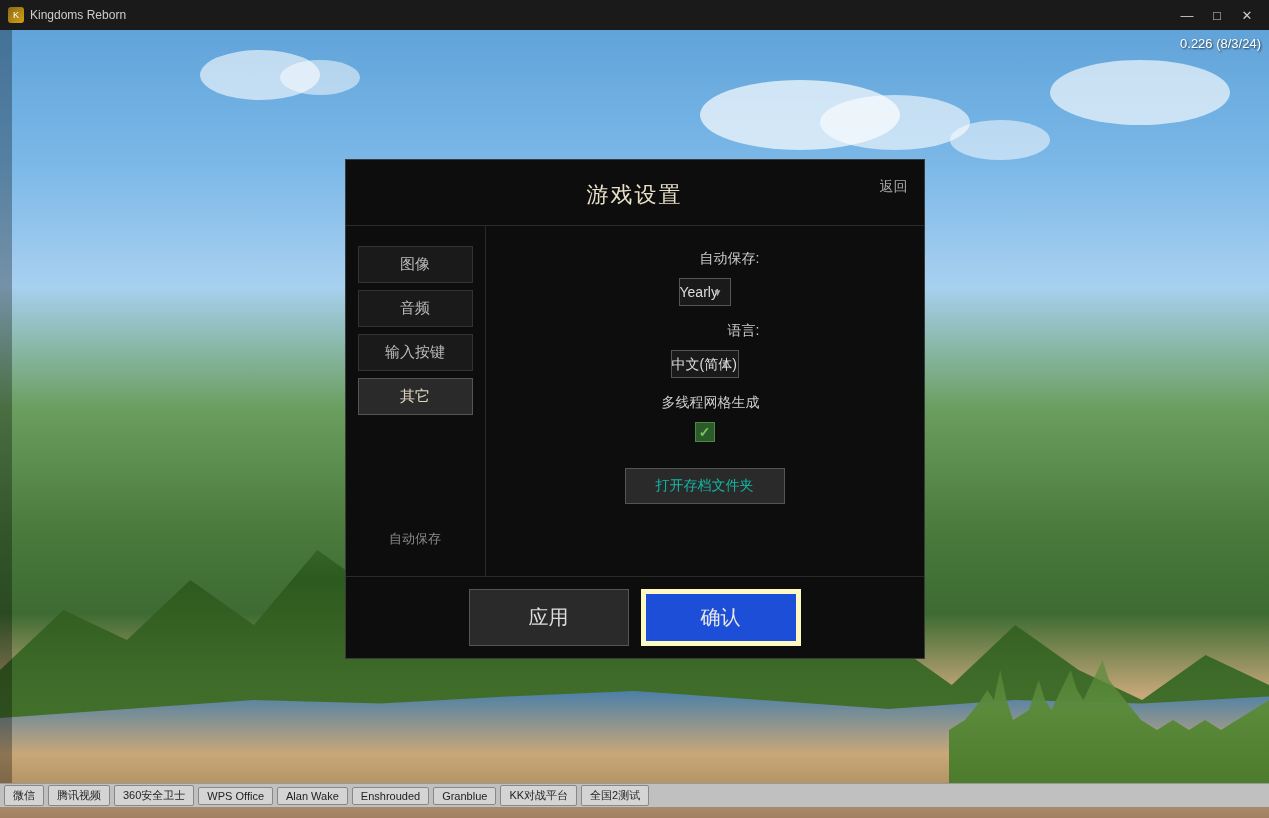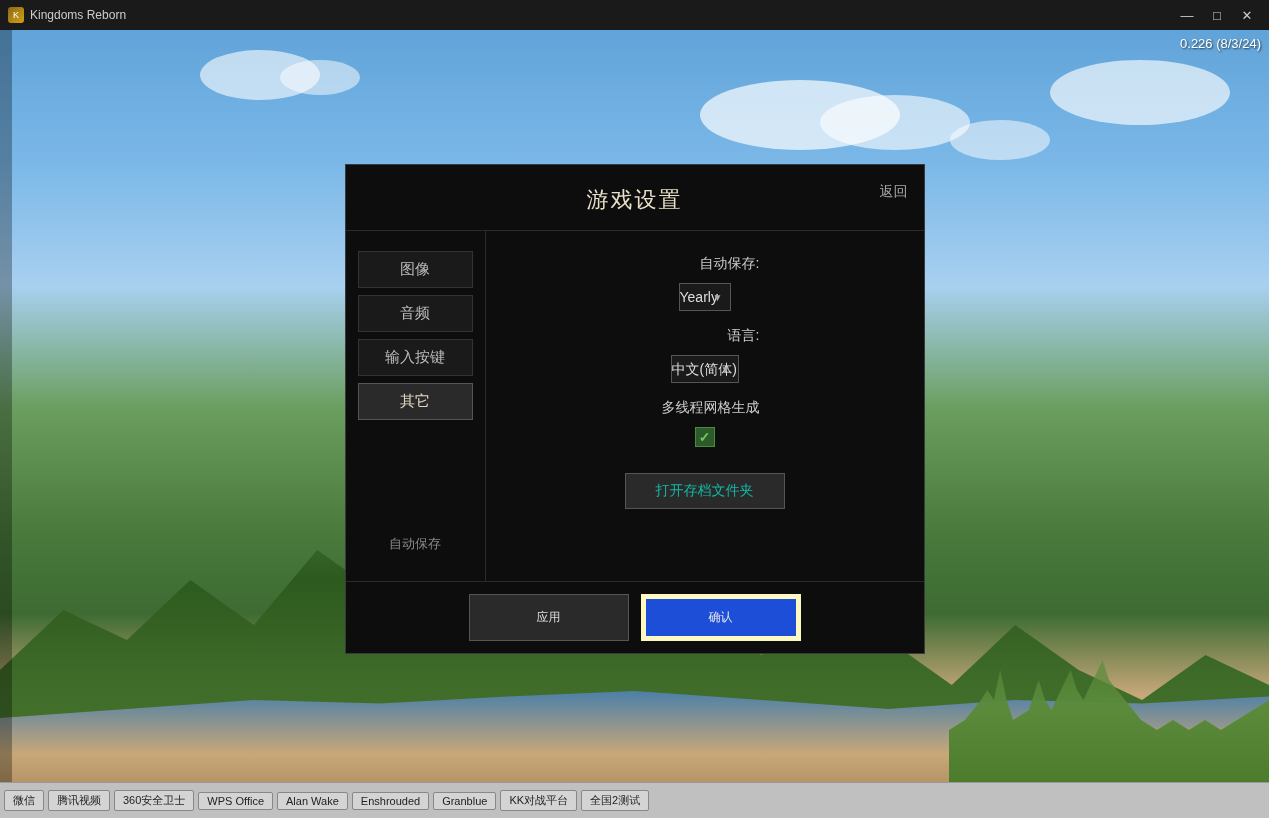--- a/index.html
+++ b/index.html
@@ -27,24 +27,24 @@
     
     .cloud {
       position: absolute;
       background: rgba(255,255,255,0.85);
       border-radius: 50%;
     }
 
     
     .taskbar {
       position: absolute;
-      bottom: 0;
+      bottom: 11px;
       left: 0;
       right: 0;
-      height: 36px;
+      height: 24px;
       background: #c0c0c0;
       display: flex;
       align-items: center;
       padding: 0 4px;
       gap: 4px;
       z-index: 100;
       border-top: 1px solid #999;
     }
 
     .taskbar-item {
@@ -317,21 +317,21 @@
       padding: 12px 20px;
       display: flex;
       justify-content: center;
       gap: 12px;
       border-top: 1px solid #2a2a2a;
     }
 
     .footer-btn {
       padding: 10px 0;
       width: 160px;
-      font-size: 12px;
+      font-size: 20px;
       font-family: Liberation Serif, serif;
       cursor: pointer;
       border: none;
     }
 
     .footer-btn.apply {
       background: #2a2a2a;
       color: #ddd;
       border: 1px solid #555;
     }

